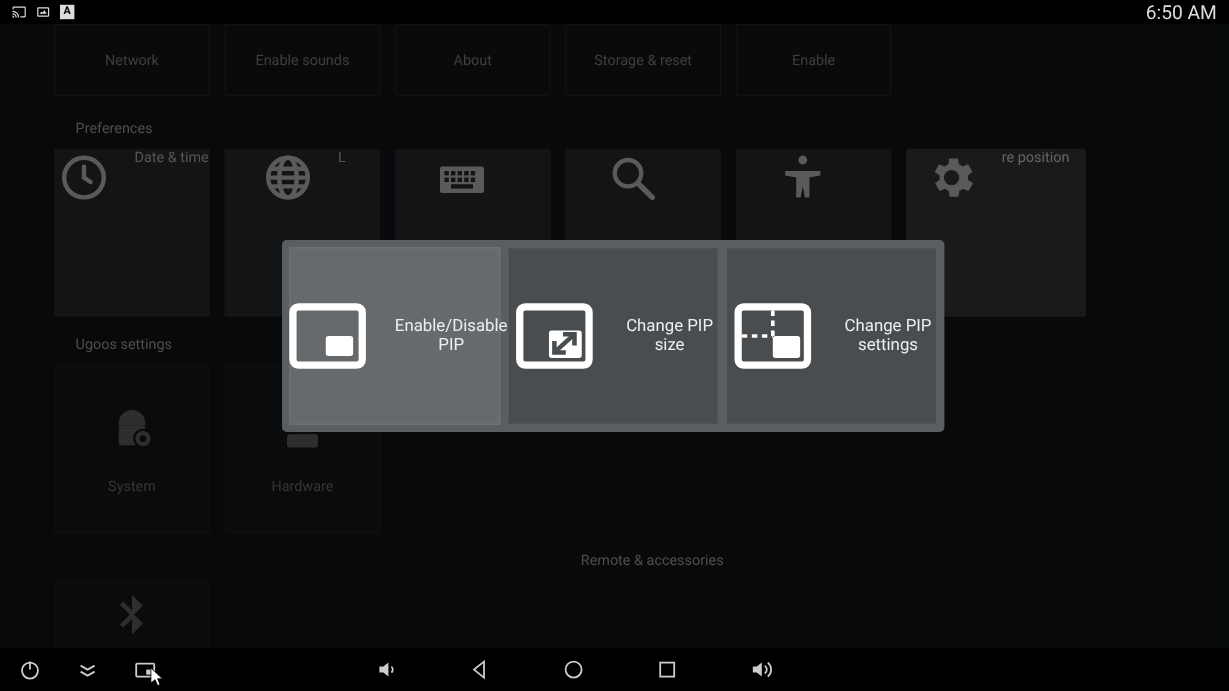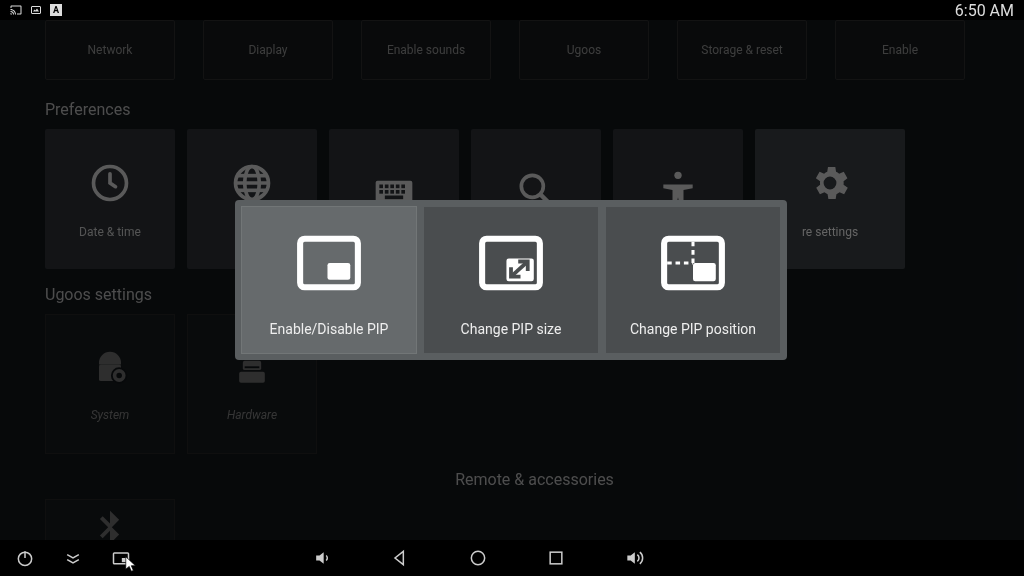--- a/index.html
+++ b/index.html
@@ -6,40 +6,40 @@
   html, body { width: 1024px; height: 576px; overflow: hidden; font-family: Roboto, Arial, sans-serif; background: #000; color: #888; }
   
   .status-bar { height: 20px; background: #000; display: flex; align-items: center; justify-content: space-between; padding: 0 10px; font-size: 11px; color: #ddd; }
   .status-left { display: flex; gap: 8px; align-items: center; }
   .status-icon { width: 12px; height: 12px; display: flex; align-items: center; justify-content: center; }
   .status-right { font-size: 16px; }
   
   .content-area { position: absolute; top: 20px; left: 0; right: 0; bottom: 36px; background: #101418; padding-left: 45px; }
   .dim-overlay { position: absolute; inset: 0; background: rgba(0,0,0,0.55); z-index: 2; pointer-events: none; }
   
-  .section-title { font-size: 16px; color: #aaa; margin-top: 10px; margin-bottom: 10px; }
+  .section-title { font-size: 12px; color: #aaa; margin-top: 10px; margin-bottom: 10px; margin-left: 18px; }
   
   .tile-row { display: flex; gap: 12px; }
-  .top-tile-row { display: flex; gap: 28px; }
+  .top-tile-row { display: flex; gap: 12px; }
   .top-tile { width: 130px; height: 60px; border: 1px solid #2a2a2a; background: rgba(30,30,30,0.4); display: flex; align-items: center; justify-content: center; font-size: 12px; color: #888; border-radius: 2px; }
   
-  .tile { width: 130px; height: 140px; background: #2a2e32; display: flex; flex-direction: column; align-items: center; justify-content: center; gap: 18px; border-radius: 2px; }
+  .tile { width: 130px; height: 140px; background: #2a2e32; display: flex; justify-content: center; gap: 18px; border-radius: 2px; }
   .tile-label { font-size: 12px; color: #bbb; text-align: center; }
   .tile-icon { width: 48px; height: 48px; display: flex; align-items: center; justify-content: center; }
   .tile-icon svg { width: 44px; height: 44px; fill: #c8c8c8; }
   
   .tile.highlight { background: #363a3e; }
   .tile.highlight svg { fill: #c8c8c8; }
   
-  .small-tile { width: 130px; height: 140px; border: 1px solid #222; background: rgba(25,28,32,0.6); display: flex; flex-direction: column; align-items: center; justify-content: center; gap: 14px; font-style: italic; }
+  .small-tile { width: 130px; height: 140px; border: 1px solid #222; background: rgba(25,28,32,0.6); display: flex; flex-direction: column; align-items: center; justify-content: center; gap: 14px; }
   .small-tile .tile-icon svg { fill: #666; }
   .small-tile .tile-label { color: #777; }
   
   .popup-container { position: absolute; left: 235px; top: 200px; z-index: 10; display: flex; gap: 8px; padding: 7px; background: #5a5e60; border-radius: 4px; }
-  .popup-card { width: 174px; height: 146px; background: #4a4d4f; display: flex; flex-direction: column; align-items: center; justify-content: center; gap: 18px; cursor: pointer; }
+  .popup-card { width: 174px; height: 146px; background: #4a4d4f; display: flex; flex-direction: row; align-items: center; justify-content: center; gap: 18px; cursor: pointer; }
   .popup-card.focused { background: #666a6c; box-shadow: 0 0 0 1px rgba(255,255,255,0.15); }
   .popup-icon { width: 80px; height: 80px; display: flex; align-items: center; justify-content: center; }
   .popup-icon svg { width: 76px; height: 76px; }
   .popup-label { font-size: 14px; color: #eee; text-align: center; }
   
   .nav-bar { position: absolute; bottom: 0; left: 0; right: 0; height: 36px; background: #000; display: flex; align-items: center; }
   .nav-left { display: flex; gap: 26px; padding-left: 14px; align-items: center; }
   .nav-center { flex: 1; display: flex; justify-content: center; gap: 56px; align-items: center; transform: translateX(-30px); }
   .nav-btn { width: 22px; height: 22px; display: flex; align-items: center; justify-content: center; cursor: pointer; }
   .nav-btn svg { width: 20px; height: 20px; fill: none; stroke: #ccc; stroke-width: 1.8; }
@@ -67,27 +67,24 @@
   <div class="status-right">6:50 AM</div>
 </div>
 
 <div class="content-area">
 
   <div class="top-tile-row">
     <div class="top-tile">
         <span>Network</span>
       </div>
     <div class="top-tile">
-        <span>Diaplay</span>
-      </div>
-    <div class="top-tile">
         <span>Enable sounds</span>
       </div>
     <div class="top-tile">
-        <span>Ugoos</span>
+        <span>About</span>
       </div>
     <div class="top-tile">
         <span>Storage &amp; reset</span>
       </div>
     <div class="top-tile">
         <span>Enable</span>
       </div>
   </div>
 
   <div class="section-title" style="margin-top:20px;">Preferences</div>
@@ -150,21 +147,21 @@
           </svg>
       </div>
       <div class="tile-label"></div>
     </div>
     <div class="tile highlight" style="width:150px;">
       <div class="tile-icon">
         <svg viewBox="0 0 24 24" fill="#b8b8b8">
             <path d="M19.4 13a7.8 7.8 0 0 0 0-2l2.1-1.6-2-3.5-2.5 1a7.7 7.7 0 0 0-1.7-1l-.4-2.6h-4l-.4 2.6a7.7 7.7 0 0 0-1.7 1l-2.5-1-2 3.5L6.6 11a7.8 7.8 0 0 0 0 2l-2.1 1.6 2 3.5 2.5-1a7.7 7.7 0 0 0 1.7 1l.4 2.6h4l.4-2.6a7.7 7.7 0 0 0 1.7-1l2.5 1 2-3.5zM12 15.5A3.5 3.5 0 1 1 15.5 12 3.5 3.5 0 0 1 12 15.5z"></path>
           </svg>
       </div>
-      <div class="tile-label" style="color:#ddd;">re settings</div>
+      <div class="tile-label" style="color:#ddd;">re position</div>
     </div>
   </div>
 
   <div class="section-title" style="margin-top:16px;">Ugoos settings</div>
 
   <div class="tile-row">
     <div class="small-tile">
       <div class="tile-icon">
         <svg viewBox="0 0 24 24" fill="#666">
             <path d="M6 8a6 6 0 0 1 12 0v1H6zm1-4l-1-2m11 2l1-2M8 6h.01M16 6h.01"></path>
@@ -227,21 +224,21 @@
   </div>
   <div class="popup-card">
     <div class="popup-icon">
       <svg viewBox="0 0 100 100">
         <rect x="12" y="18" width="76" height="64" rx="6" fill="none" stroke="#fff" stroke-width="8"></rect>
         <line x1="50" y1="22" x2="50" y2="50" stroke="#fff" stroke-width="4" stroke-dasharray="6 5"></line>
         <line x1="16" y1="50" x2="50" y2="50" stroke="#fff" stroke-width="4" stroke-dasharray="6 5"></line>
         <rect x="50" y="50" width="30" height="24" rx="3" fill="#fff"></rect>
       </svg>
     </div>
-    <div class="popup-label">Change PIP position</div>
+    <div class="popup-label">Change PIP settings</div>
   </div>
 </div>
 
 <div class="nav-bar">
   <div class="nav-left">
     <div class="nav-btn">
       <svg viewBox="0 0 24 24">
           <circle cx="12" cy="13" r="8"></circle>
           <line x1="12" y1="4" x2="12" y2="12"></line>
         </svg>

